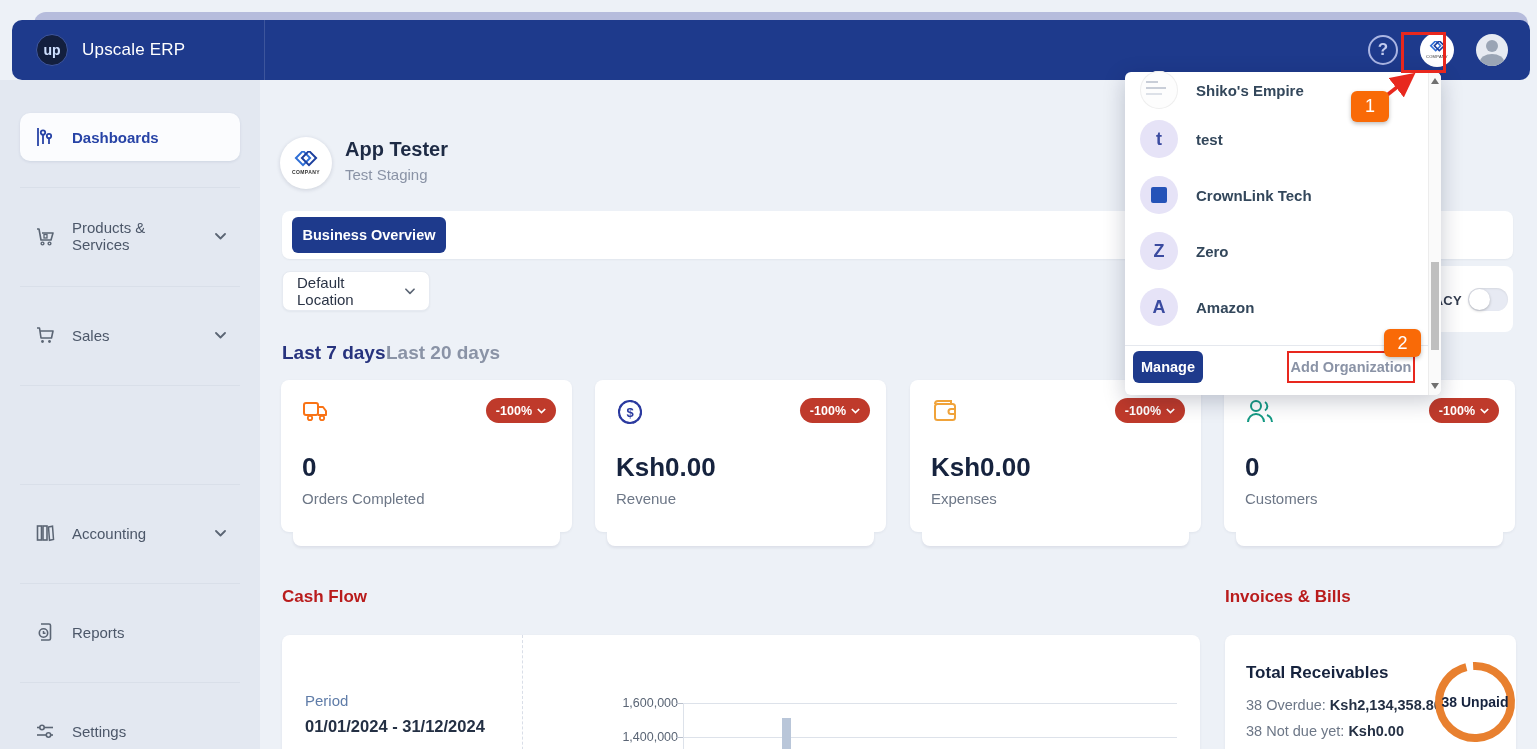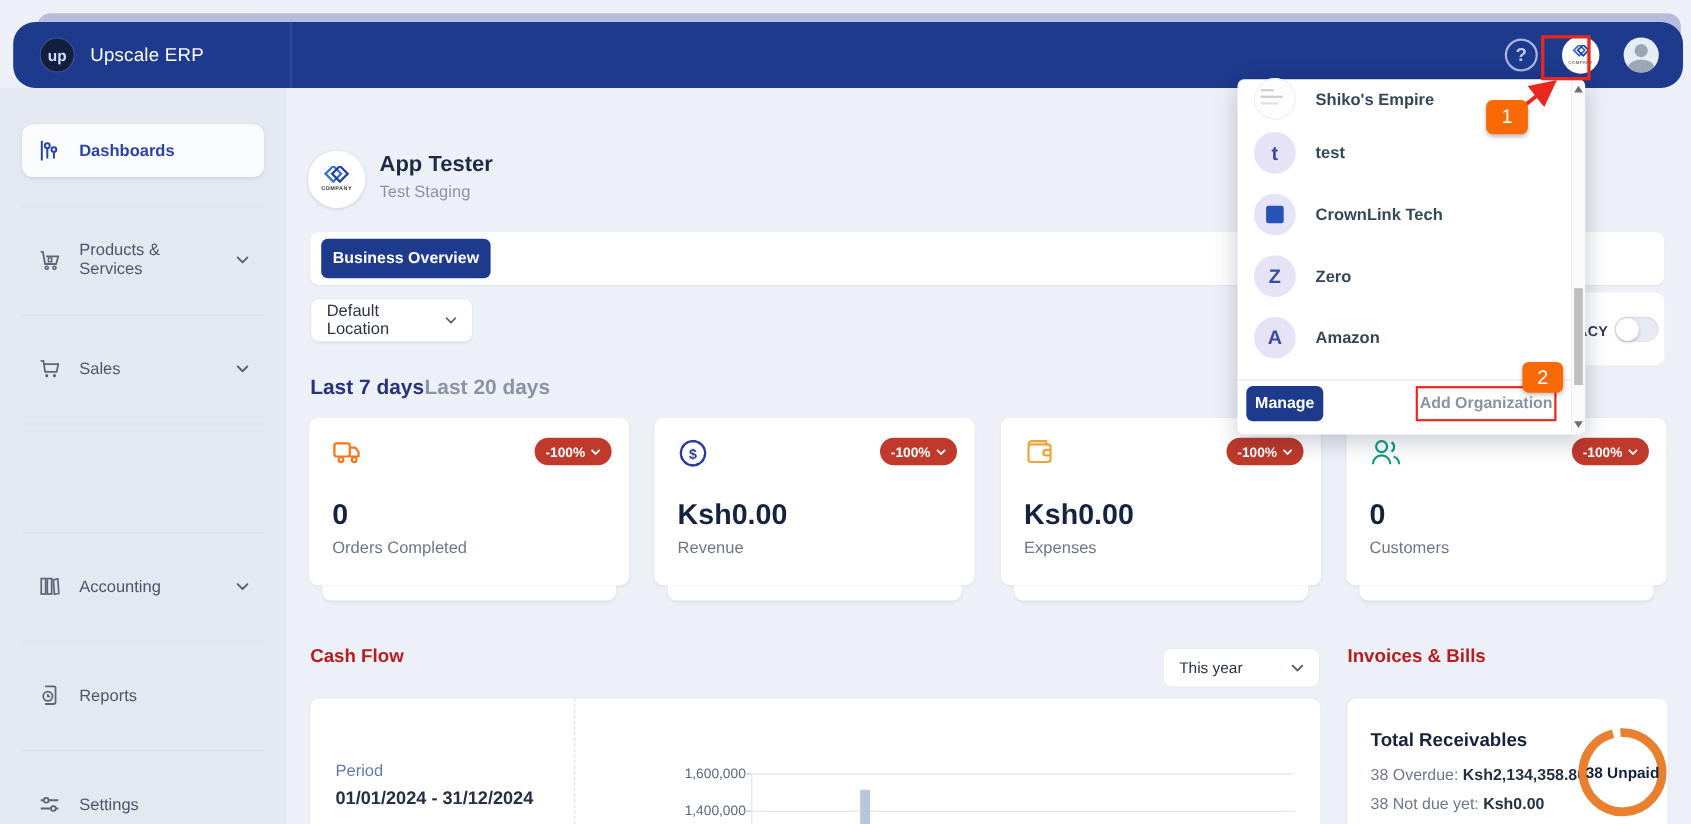--- a/index.html
+++ b/index.html
@@ -4,21 +4,21 @@
 <style>
   * { box-sizing: border-box; margin: 0; padding: 0; }
   html,body { width:1537px; height:749px; overflow:hidden; }
   body { font-family:"Liberation Sans", sans-serif; background:#edf1f7; }
   #app { position:relative; width:1537px; height:749px; overflow:hidden; }
 
   
   .lavender-strip { position:absolute; left:34px; top:12px; width:1494px; height:30px;
     background:#b6bcdc; border-radius:12px 12px 0 0; }
   .navbar { position:absolute; left:12px; top:20px; width:1518px; height:60px;
-    background:#1e3a8c; border-radius:20px; z-index:10; display:flex; align-items:center; }
+    background:#1e3a8c; border-radius:10px; z-index:10; display:flex; align-items:center; }
   .nav-left { width:253px; height:100%; display:flex; align-items:center; gap:14px;
     padding-left:24px; border-right:1px solid rgba(255,255,255,.14); }
   .brand-logo { width:32px; height:32px; border-radius:50%; background:#131f3e;
     display:flex; align-items:center; justify-content:center; color:#cfe0ff;
     font-weight:bold; font-size:14px; border:1px solid #3e56a0; }
   .brand-name { color:#ffffff; font-size:17px; letter-spacing:.2px; }
   .nav-right { position:absolute; right:22px; top:0; height:100%; display:flex;
     align-items:center; gap:22px; }
   .help-circle { width:30px; height:30px; border-radius:50%; border:2px solid #aab5e3;
     color:#c2cbef; font-size:17px; font-weight:bold; display:flex; align-items:center;
@@ -346,26 +346,20 @@
       <span>-100%</span>
       <svg width="9" height="6" viewBox="0 0 11 7">
           <polyline points="1,1 5.5,5.5 10,1" stroke="#fff" stroke-width="2" fill="none"></polyline>
         </svg>
     </div>
     <div class="value">0</div>
     <div class="label">Customers</div>
   </div>
 
   <div class="section-title" style="left:282px; top:587px;">Cash Flow</div>
-  <div class="year-select">
-    <span>This year</span>
-    <svg class="chev" width="11" height="7" viewBox="0 0 11 7">
-        <polyline points="1,1 5.5,5.5 10,1"></polyline>
-      </svg>
-  </div>
 
   <div class="cash-card">
     <div class="period-label">Period</div>
     <div class="period-value">01/01/2024 - 31/12/2024</div>
     <div class="divider"></div>
 
     <div class="ytick" style="top:61px;">1,600,000</div>
     <div class="tickmark" style="top:68px;"></div>
     <div class="gridline" style="top:68px;"></div>
 

